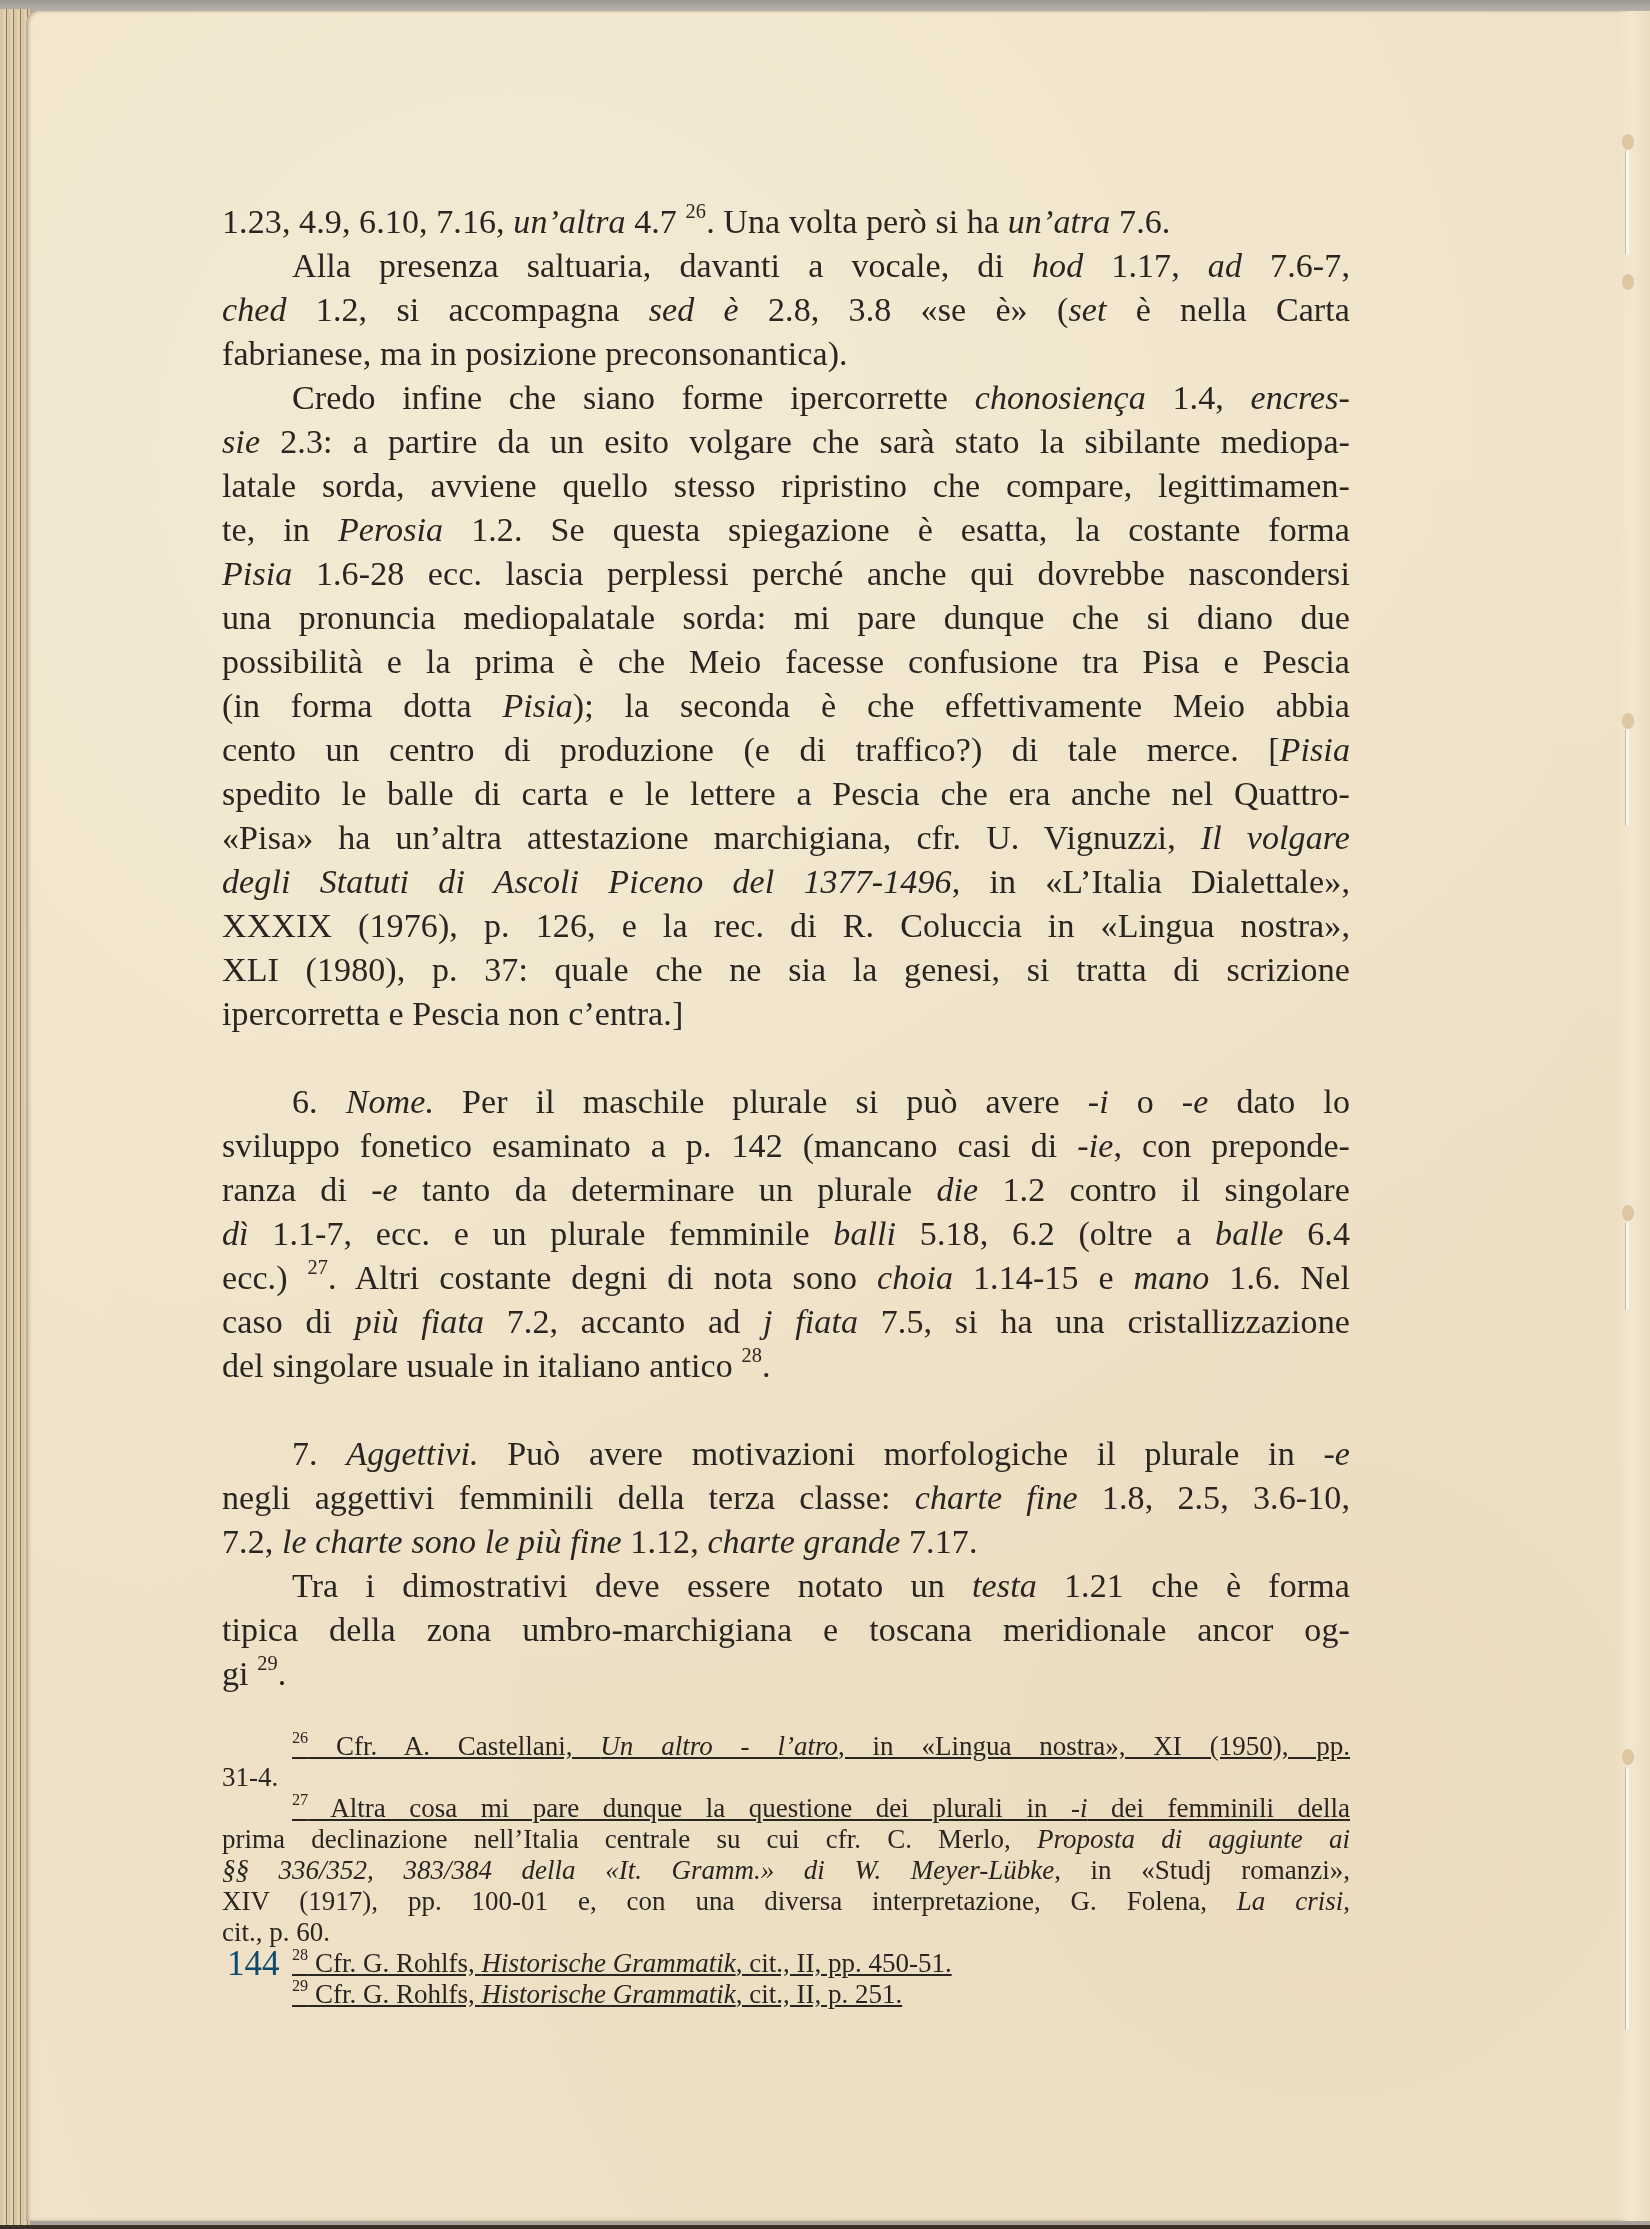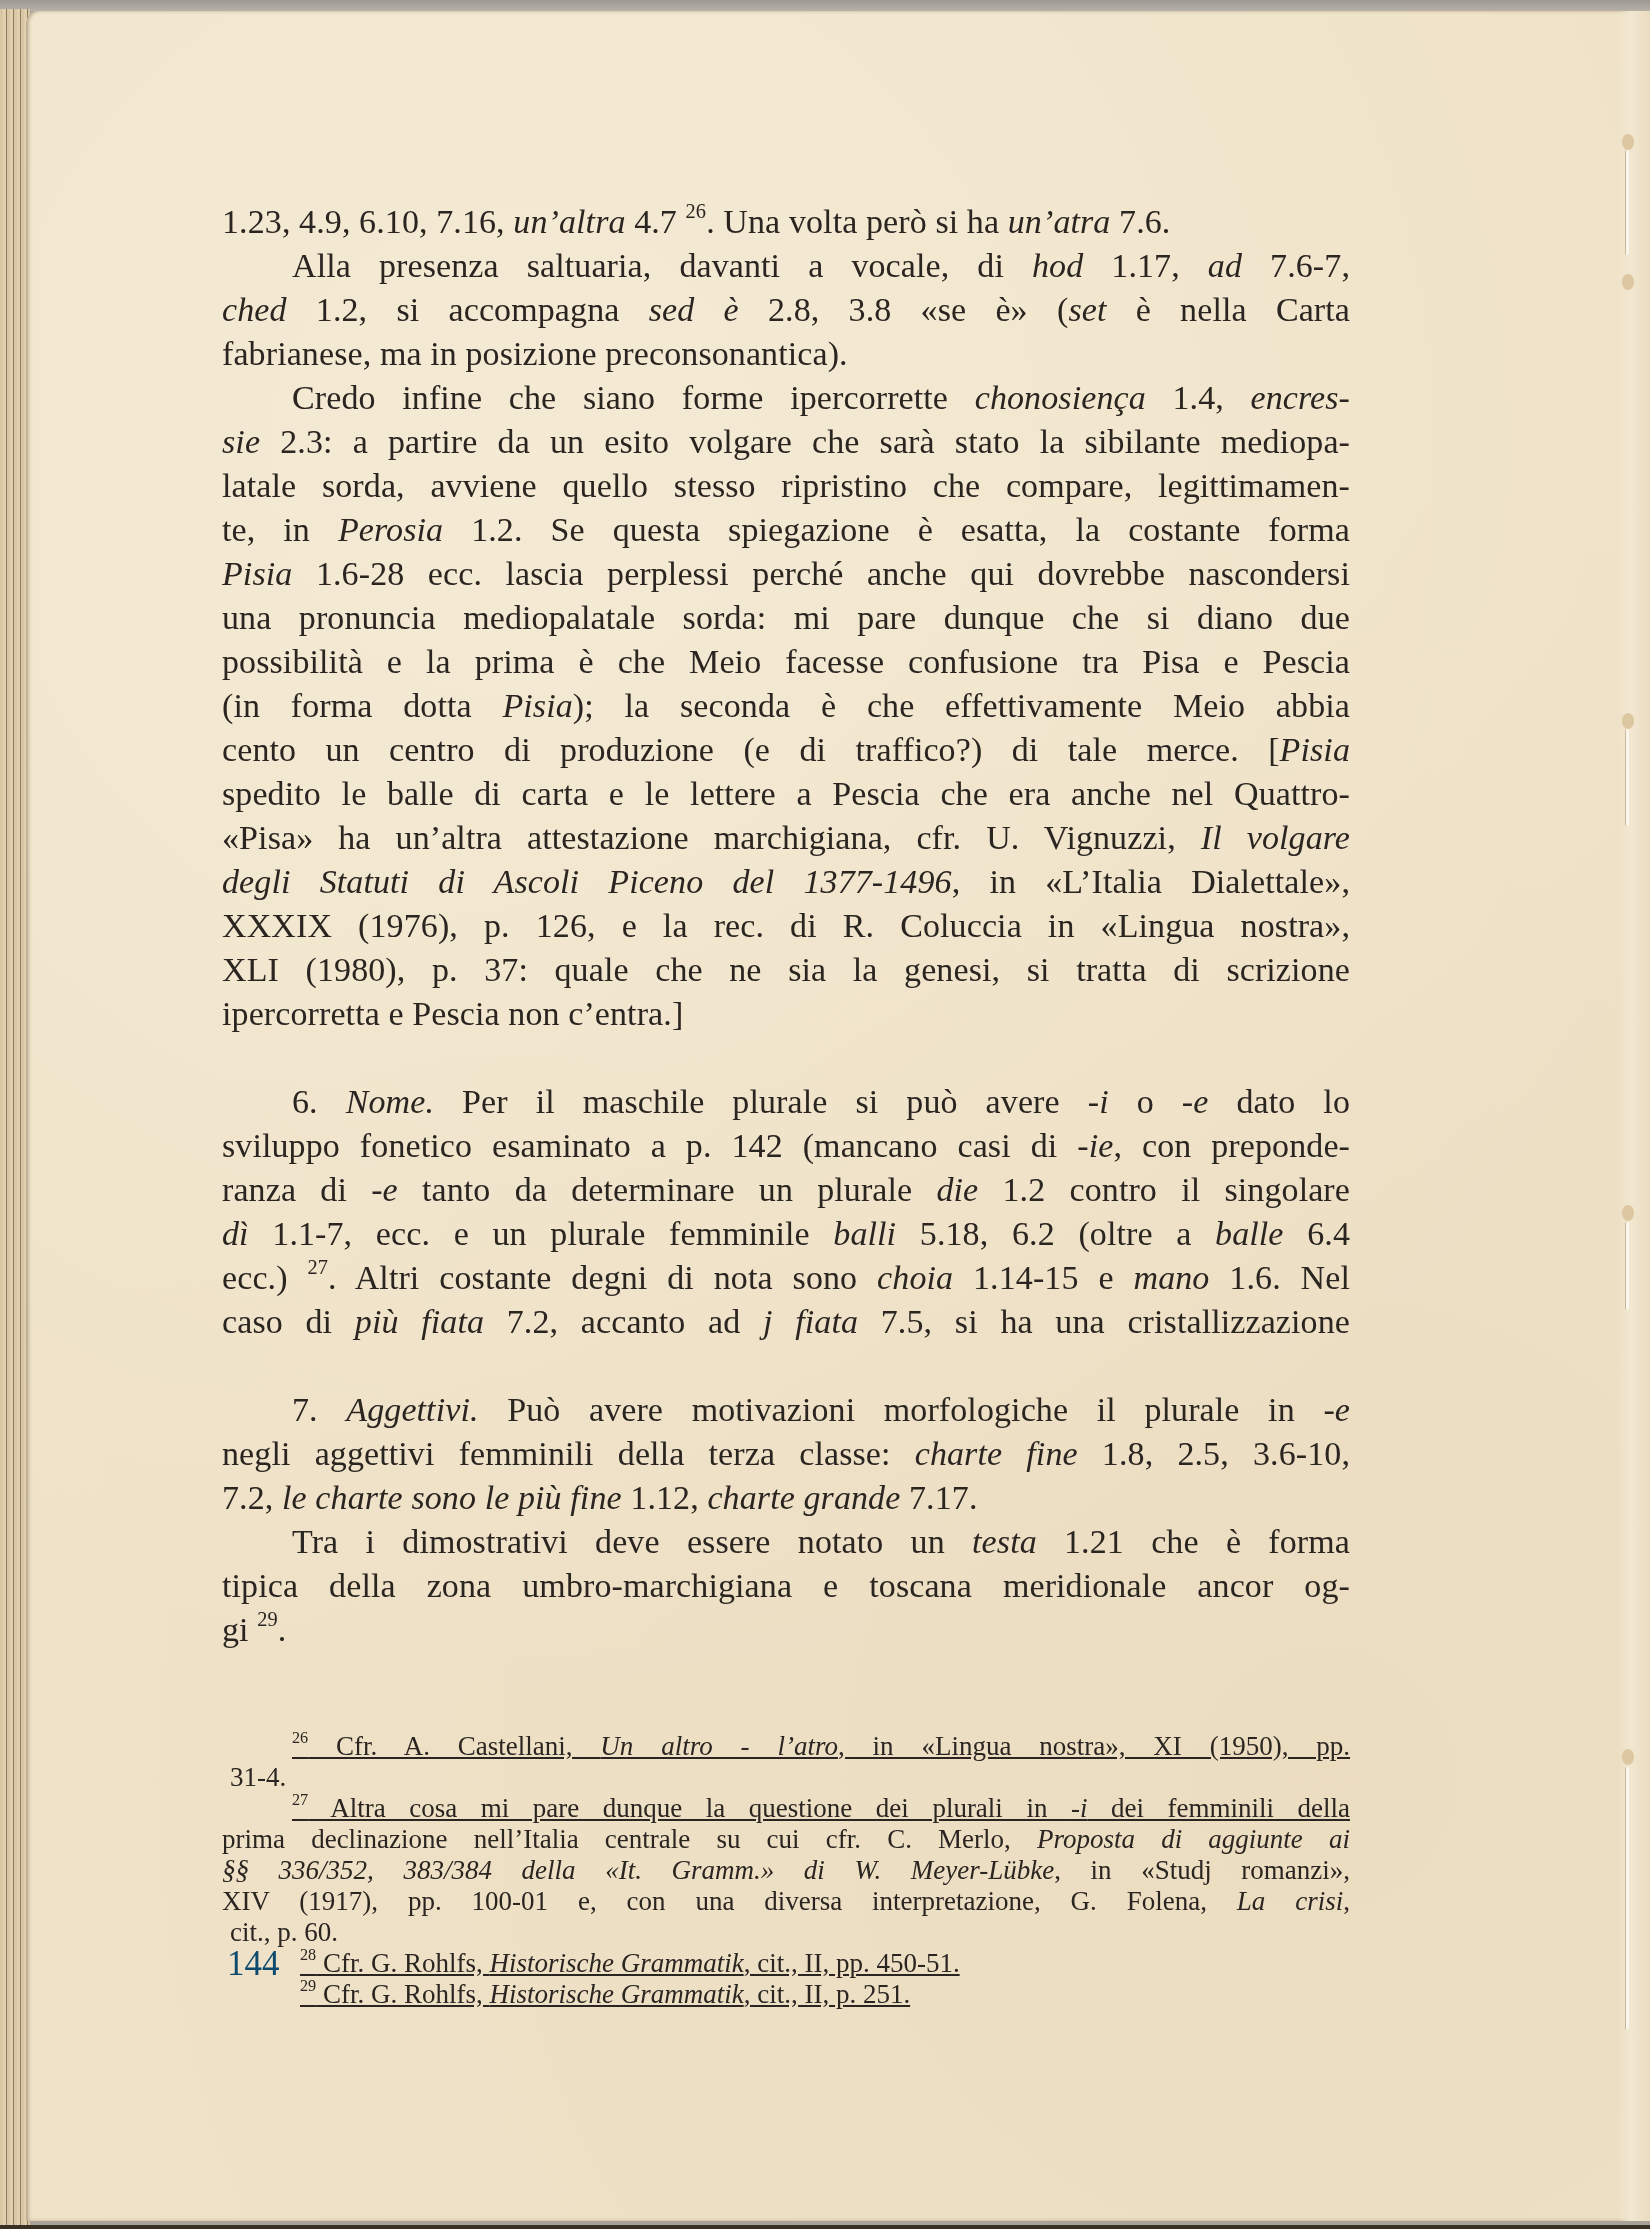--- a/index.html
+++ b/index.html
@@ -109,21 +109,21 @@
       color: #2b2521;
       font-size: 27px;
       line-height: 31px;
     }
     .fn-line {
       display: block;
       white-space: nowrap;
       text-align: justify;
       text-align-last: justify;
     }
-    .fn-line.last { text-align-last: left; margin-left: 8px; }
+    .fn-line.last { text-align-last: left; }
     .fn-line.ind { padding-left: 70px; text-decoration: underline; }
     .page-number {
       position: absolute;
       left: 227px;
       top: 1944px;
       font-size: 35px;
       color: #0c4a6e;
     }
   </style>
 </head>
@@ -172,20 +172,21 @@
       <span class="line"><span>XLI (1980), p. 37: quale che ne sia la genesi, si tratta di scrizione</span></span>
       <span class="line last"><span>ipercorretta e Pescia non c’entra.]</span></span>
     </div>
   <div class="section-gap" style="margin-top:44px">
       <span class="line ind"><span>6. </span><em>Nome.</em><span>  Per il maschile plurale si può avere </span><em>-i</em><span> o </span><em>-e</em><span> dato lo</span></span>
       <span class="line"><span>sviluppo fonetico esaminato a p. 142 (mancano casi di </span><em>-ie</em><span>, con preponde-</span></span>
       <span class="line"><span>ranza di </span><em>-e</em><span> tanto da determinare un plurale </span><em>die</em><span> 1.2 contro il singolare</span></span>
       <span class="line"><em>dì</em><span> 1.1-7, ecc. e un plurale femminile </span><em>balli</em><span> 5.18, 6.2 (oltre a </span><em>balle</em><span> 6.4</span></span>
       <span class="line"><span>ecc.) </span><sup>27</sup><span>. Altri costante degni di nota sono </span><em>choia</em><span> 1.14-15 e </span><em>mano</em><span> 1.6. Nel</span></span>
       <span class="line"><span>caso di </span><em>più fiata</em><span> 7.2, accanto ad </span><em>j fiata</em><span> 7.5, si ha una cristallizzazione</span></span>
+      <span class="line last"><span>del singolare usuale in italiano antico </span><sup>28</sup><span>.</span></span>
     </div>
   <div class="section-gap" style="margin-top:44px">
       <span class="line ind"><span>7. </span><em>Aggettivi.</em><span>  Può avere motivazioni morfologiche il plurale in </span><em>-e</em></span>
       <span class="line"><span>negli aggettivi femminili della terza classe: </span><em>charte fine</em><span> 1.8, 2.5, 3.6-10,</span></span>
       <span class="line last"><span>7.2, </span><em>le charte sono le più fine</em><span> 1.12, </span><em>charte grande</em><span> 7.17.</span></span>
     </div>
   <div>
       <span class="line ind"><span>Tra i dimostrativi deve essere notato un </span><em>testa</em><span> 1.21 che è forma</span></span>
       <span class="line"><span>tipica della zona umbro-marchigiana e toscana meridionale ancor og-</span></span>
       <span class="line last"><span>gi </span><sup>29</sup><span>.</span></span>

